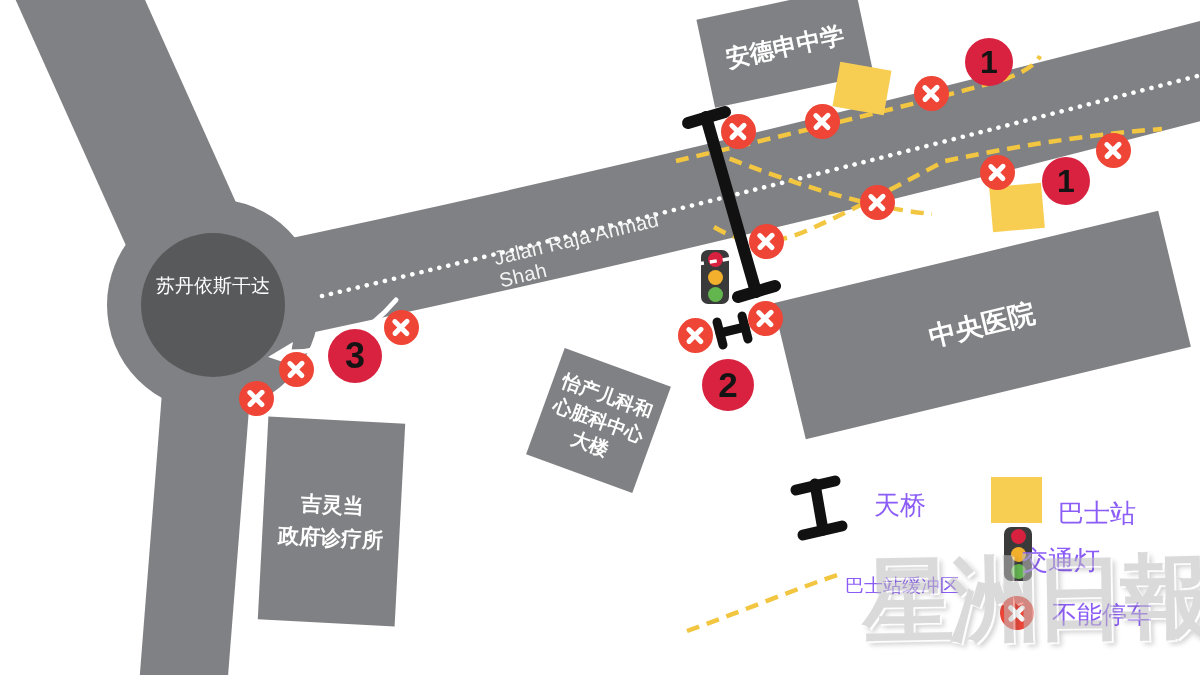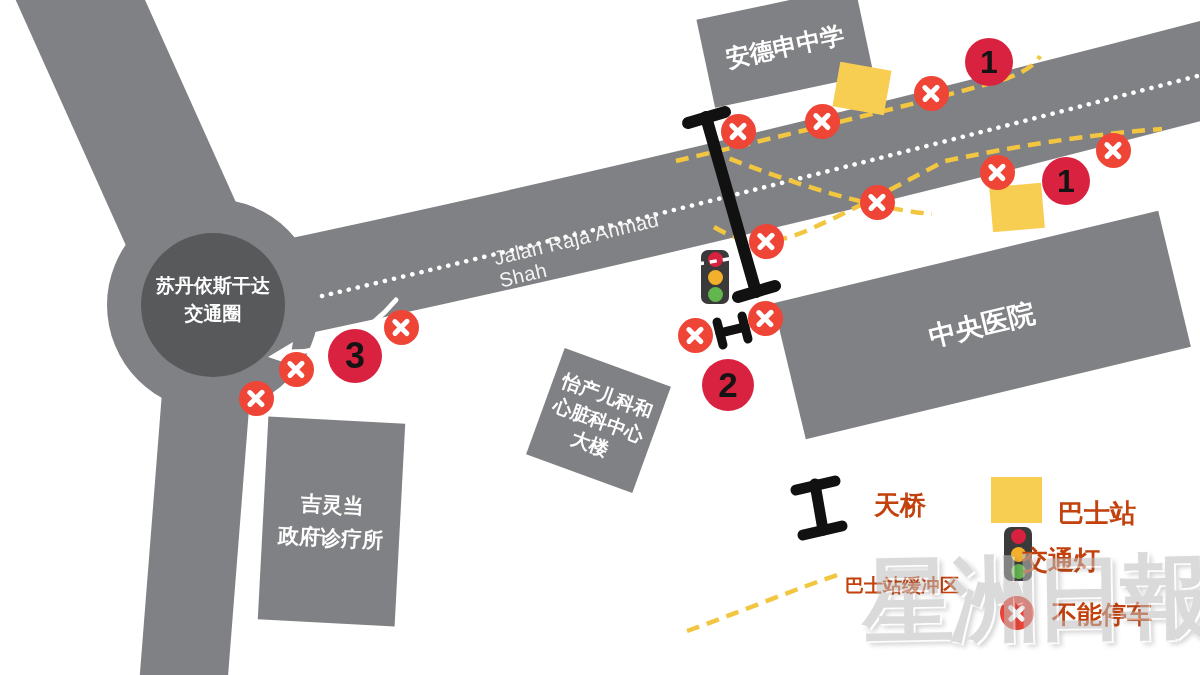--- a/index.html
+++ b/index.html
@@ -12,21 +12,21 @@
   .bld{
     position:absolute;background:#808184;color:#ffffff;display:flex;flex-direction:column;
     align-items:center;justify-content:center;text-align:center;font-weight:bold;
   }
   .bld-school{left:704px;top:2px;width:162px;height:90px;transform:rotate(-12deg);font-size:24px;}
   .bld-hospital{left:784px;top:255px;width:396px;height:140px;transform:rotate(-13.5deg);font-size:27px;}
   .bld-pediatric{left:542px;top:364px;width:113px;height:113px;transform:rotate(20deg);font-size:19px;line-height:1.35;}
   .bld-clinic{left:263px;top:420px;width:137px;height:203px;transform:rotate(3deg);font-size:21px;line-height:1.55;}
   .roundabout-label{
     position:absolute;left:133px;top:272px;width:160px;color:#ffffff;text-align:center;
-    font-size:19px;font-weight:bold;line-height:1.45;
+    font-size:19px;font-weight:normal;line-height:1.45;
   }
   .road-label{
     position:absolute;left:497px;top:247px;width:210px;color:#f4f4f4;font-size:20px;
     letter-spacing:.4px;transform:rotate(-13.5deg);transform-origin:left center;
   }
   
   .busstop{position:absolute;background:#F8CE52;}
   .xmark{position:absolute;background:#EE4537;border-radius:50%;}
   .xmark::before,.xmark::after{
     content:"";position:absolute;left:19%;top:43.5%;width:62%;height:13.5%;
@@ -43,21 +43,21 @@
     position:absolute;background:#3a3a3a;border-radius:7px;display:flex;flex-direction:column;
     align-items:center;justify-content:space-evenly;box-shadow:0 0 0 1.5px rgba(255,255,255,.7);
   }
   .tlight .lamp{width:15px;height:15px;border-radius:50%;}
   .lamp-red{background:#D7213E;}
   .lamp-amber{background:#F2B02C;}
   .lamp-green{background:#63B54E;}
   .tl-map{left:701px;top:250px;width:28px;height:54px;}
   .tl-legend{left:1004px;top:527px;width:28px;height:54px;}
   
-  .legend-label{position:absolute;color:#c2410c;font-weight:700;font-size:26px;white-space:nowrap;}
+  .legend-label{position:absolute;color:#8b5cf6;font-weight:400;font-size:26px;white-space:nowrap;}
   .lg-bridge{left:874px;top:488px;}
   .lg-bus{left:1058px;top:496px;}
   .lg-tl{left:1022px;top:543px;}
   .lg-buffer{left:845px;top:573px;font-size:19px;}
   .lg-nopark{left:1052px;top:598px;font-size:25px;}
   .legend-bus-square{position:absolute;left:991px;top:477px;width:51px;height:46px;background:#F8CE52;}
   .legend-x{left:1000px;top:596px;width:34px;height:34px;}
   
   .watermark{
     position:absolute;left:862px;top:552px;width:360px;color:#bdbdbd;opacity:.55;
@@ -92,21 +92,20 @@
     <span>心脏科中心</span>
     <span>大楼</span>
   </div>
   <div class="bld bld-clinic">
     <span>吉灵当</span>
     <span>政府诊疗所</span>
   </div>
 
   <div class="roundabout-label">
     <div>苏丹依斯干达</div>
-    <div>交通圈</div>
   </div>
   <div class="road-label">Jalan Raja Ahmad Shah</div>
 
   <div class="tlight tl-map">
     <span class="lamp lamp-red"></span>
     <span class="lamp lamp-amber"></span>
     <span class="lamp lamp-green"></span>
   </div>
   <div class="tlight tl-legend">
     <span class="lamp lamp-red"></span>

